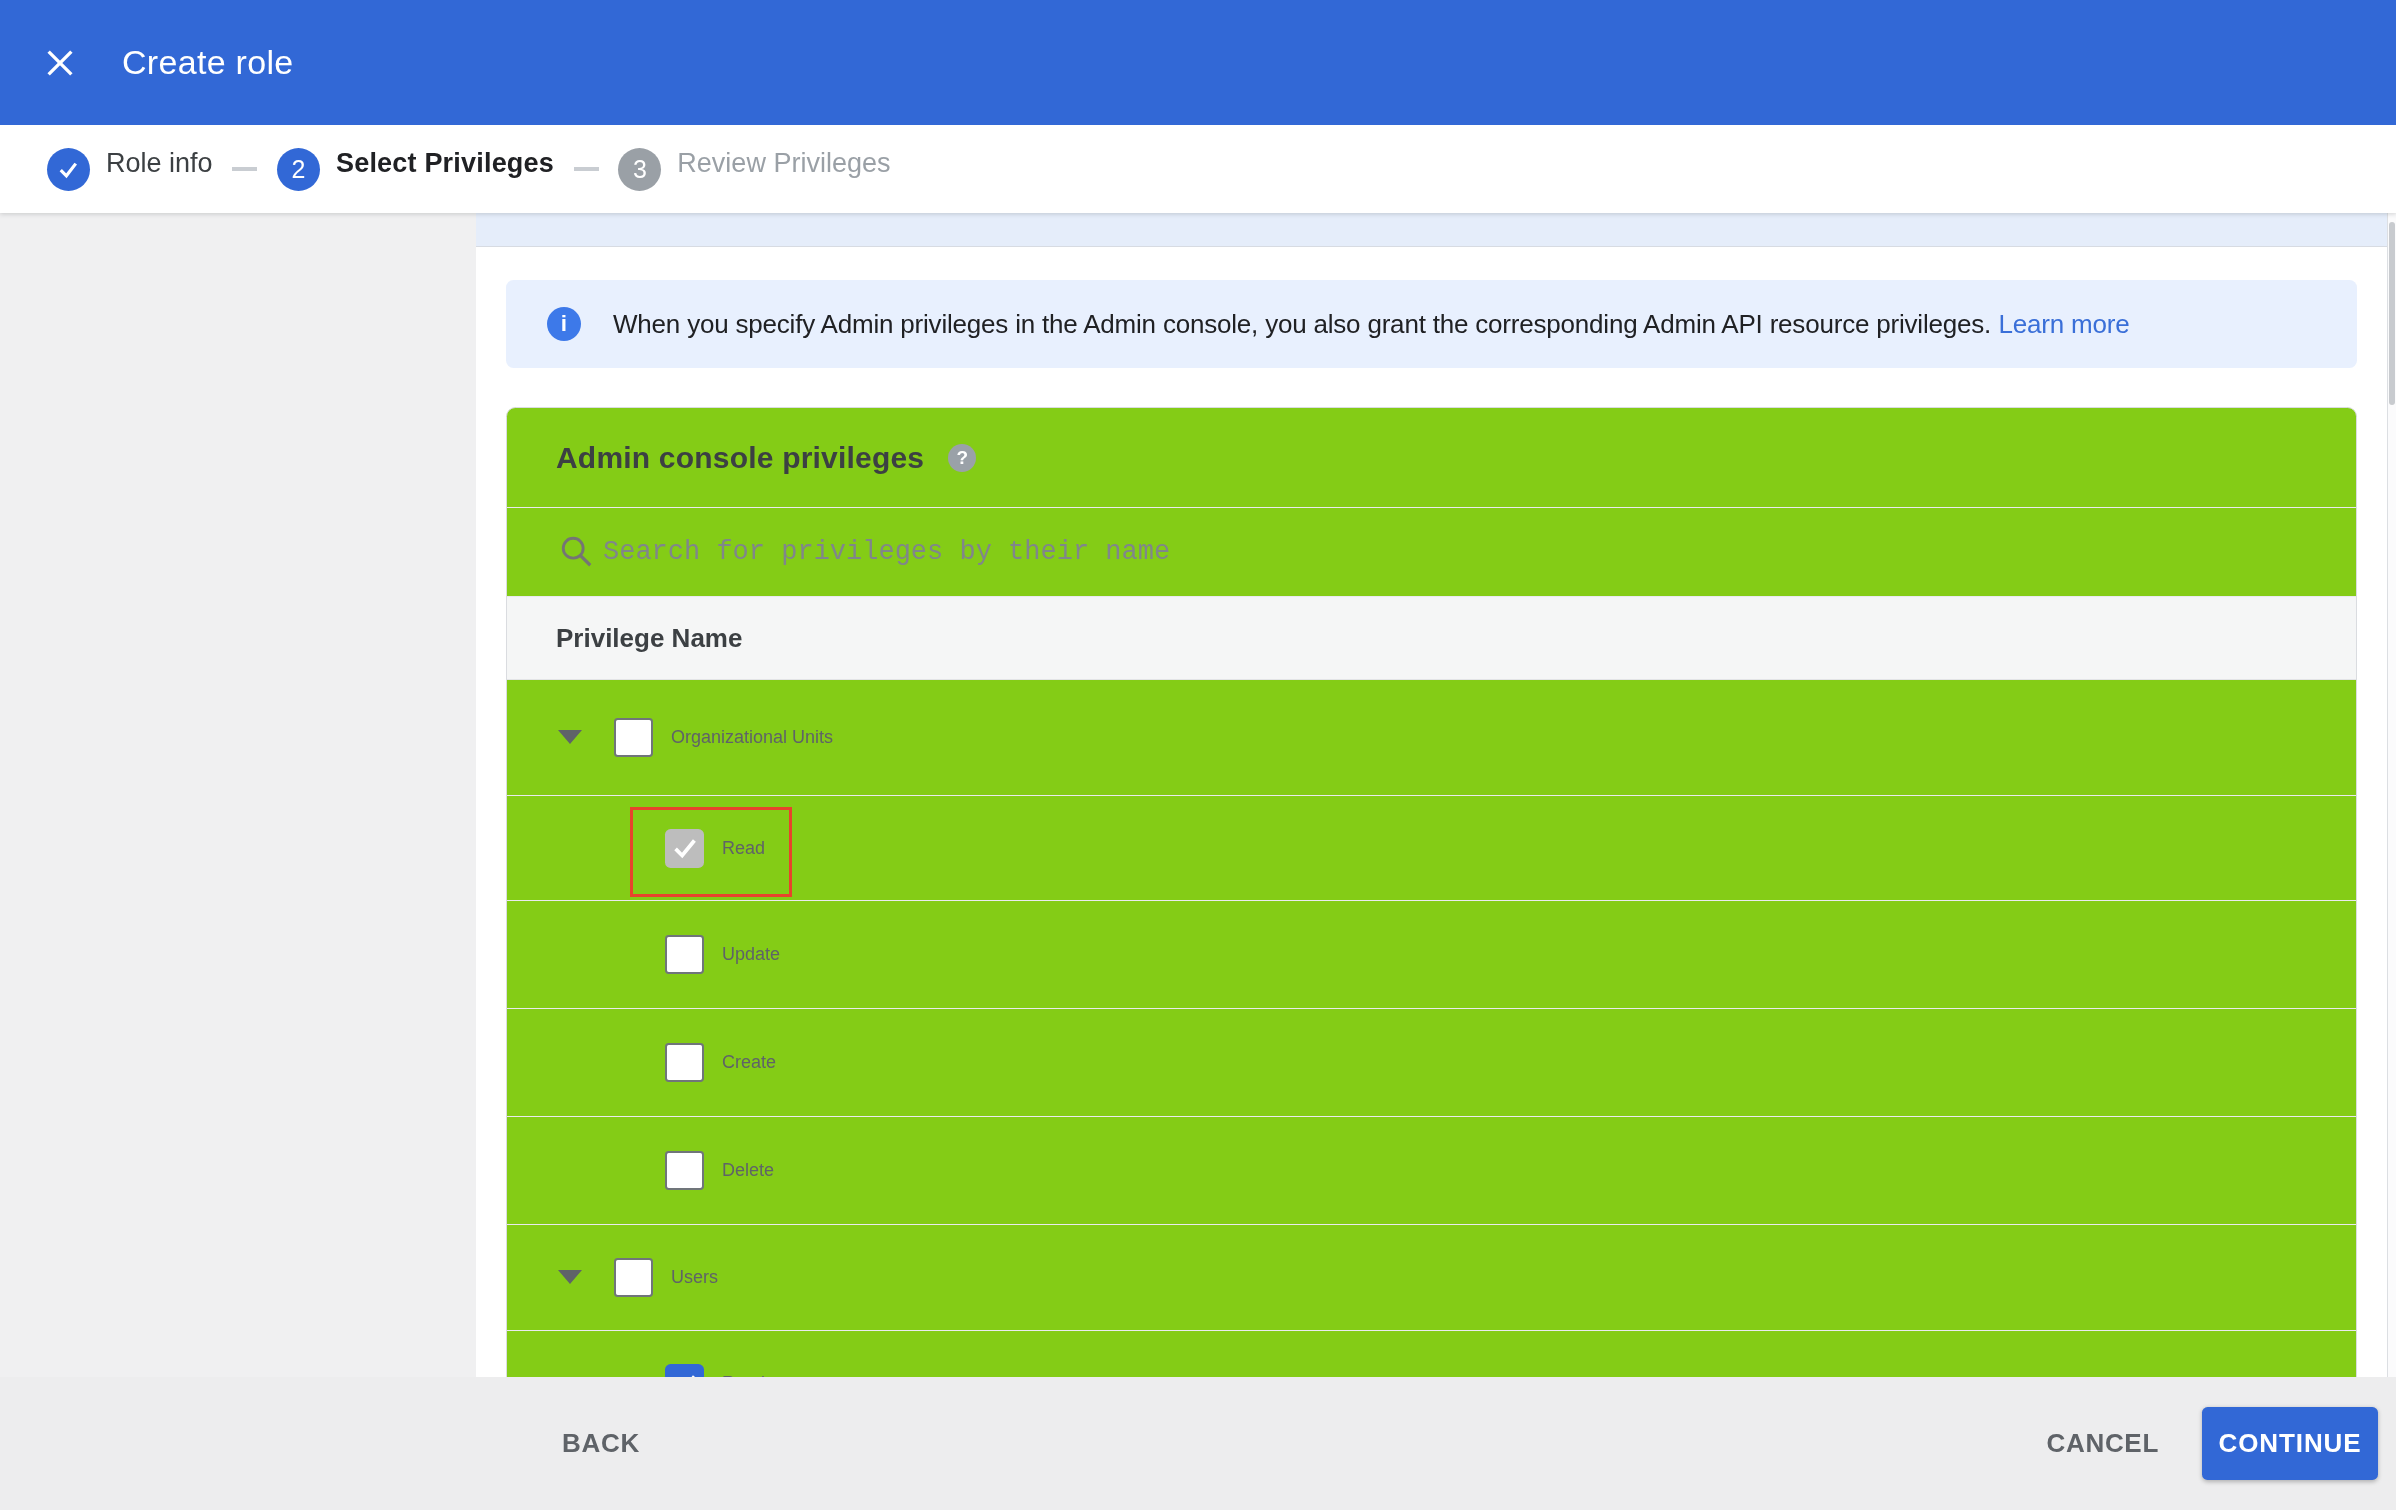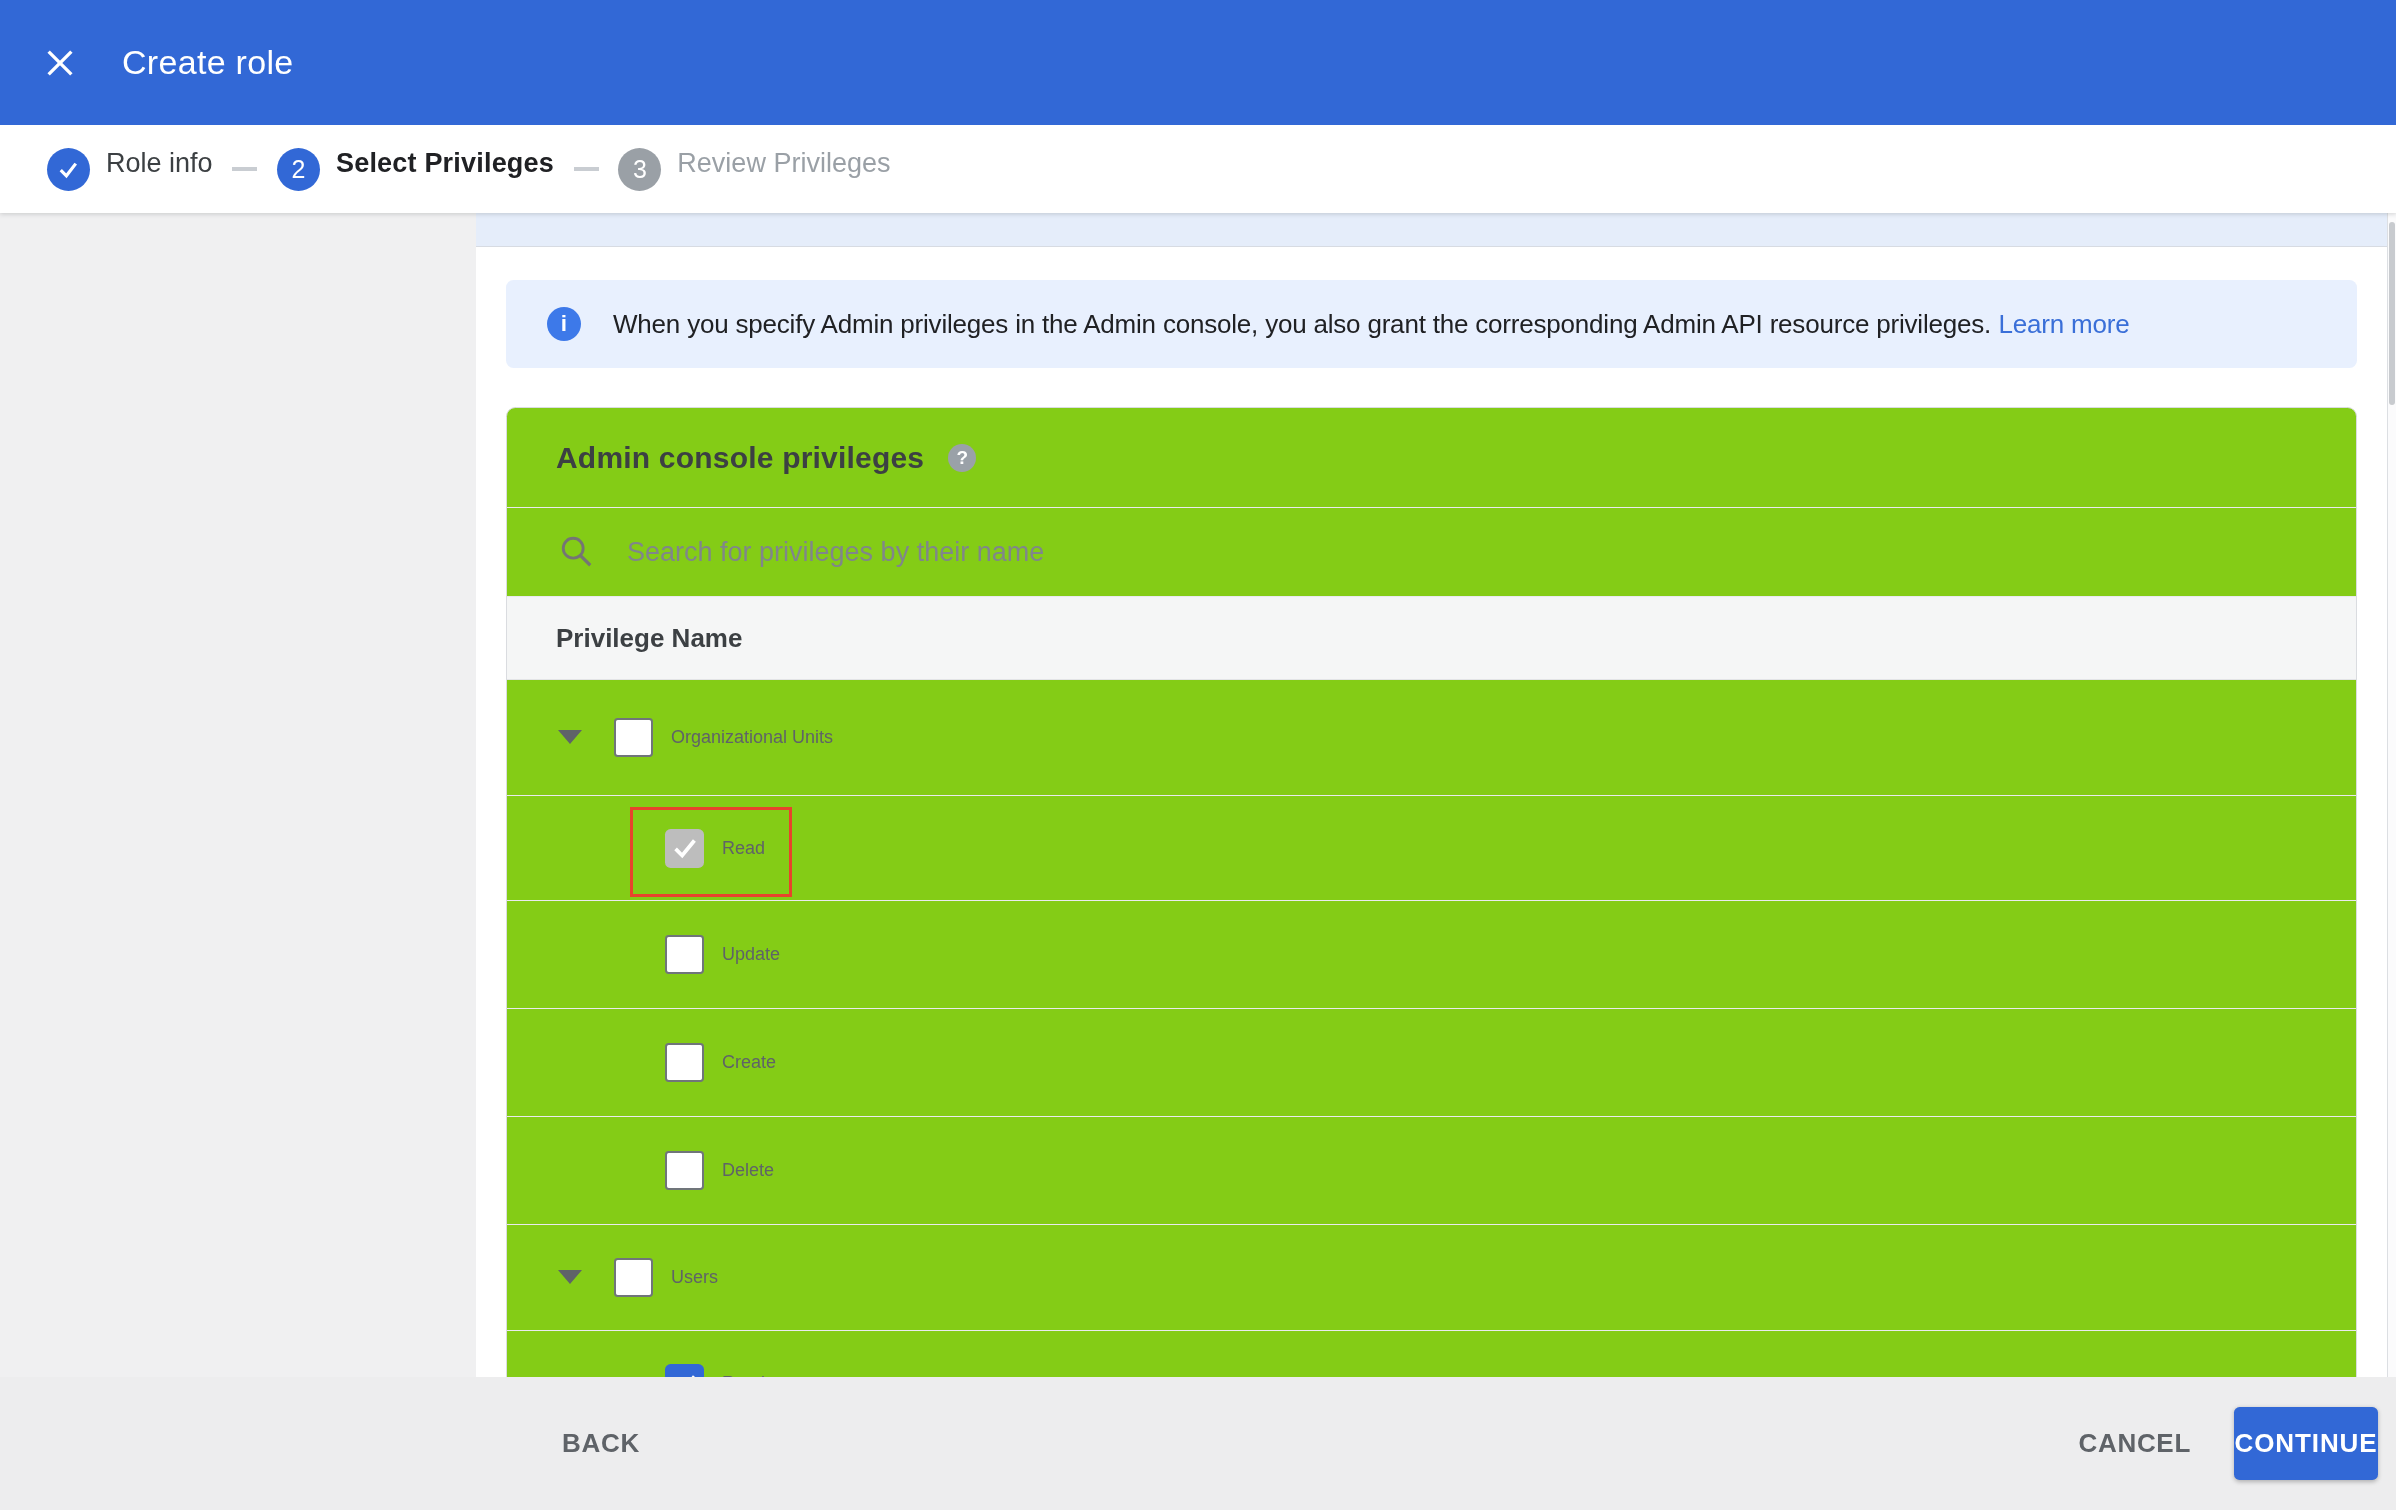--- a/index.html
+++ b/index.html
@@ -45,21 +45,21 @@
   .info-icon{width:34px;height:34px;border-radius:50%;background:var(--info-icon-blue);color:#fff;font-size:22.5px;font-weight:700;display:flex;align-items:center;justify-content:center;margin-left:41px;flex:none;}
   .banner-text{margin-left:32px;font-size:26px;color:var(--text-dark);letter-spacing:-0.2px;}
   .banner-link{color:var(--link-blue);text-decoration:none;margin-left:7.5px;cursor:pointer;}
 
   
   .card{position:absolute;left:30px;top:194px;width:1851px;height:971px;background:#84cc16;border:0.9px solid var(--card-border);border-radius:9.4px 9.4px 0 0;overflow:hidden;}
   .title-row{height:100px;border-bottom:0.9px solid var(--divider);display:flex;align-items:center;padding-left:49px;}
   .card-title{font-size:30px;font-weight:700;color:var(--text-medium);letter-spacing:0.2px;}
   .help-icon{width:28px;height:28px;border-radius:50%;background:#9aa1a8;color:#fff;font-size:19px;font-weight:700;display:flex;align-items:center;justify-content:center;margin-left:24px;cursor:pointer;}
   .search-row{height:89px;border-bottom:0.9px solid var(--divider);display:flex;align-items:center;padding-left:52px;}
-  .search-input{border:none;outline:none;margin-left:32px;font-size:27px;color:var(--text-medium);width:1405px;background:transparent;}
+  .search-input{border:none;outline:none;margin-left:8px;font-size:27px;color:var(--text-medium);width:1405px;background:transparent;font-family:Liberation Mono, monospace;}
   .search-input::placeholder{color:var(--placeholder-gray);opacity:1;}
   .thead{height:83px;background:var(--thead-bg);border-bottom:0.9px solid #e3e4e6;display:flex;align-items:center;padding-left:49px;font-size:26px;font-weight:700;color:var(--text-medium);}
 
   .row{position:relative;display:flex;align-items:center;border-bottom:0.9px solid var(--divider);}
   .r0{height:116px;} .r1{height:105px;} .r2{height:108px;} .r3{height:108px;}
   .r4{height:108px;} .r5{height:106px;} .r6{height:112px;border-bottom:none;align-items:flex-start;}
   .cut-wrap{display:flex;align-items:center;height:39px;margin-top:33px;}
   .expander{position:absolute;left:51px;top:50%;margin-top:-7.5px;width:0;height:0;border-left:12px solid transparent;border-right:12px solid transparent;border-top:14px solid var(--text-gray);cursor:pointer;}
   .cb{width:39px;height:39px;flex:none;cursor:pointer;}
   .cb.unchecked{background:#fff;border:2.8px solid var(--checkbox-border);border-radius:3.7px;}
@@ -69,21 +69,21 @@
   .cb.checked-blue{background:var(--accent-blue);border:none;border-radius:5.6px;display:flex;align-items:center;justify-content:center;}
   .row-label{margin-left:18px;font-size:18px;color:var(--text-gray);}
   .red-box{position:absolute;left:123px;top:399px;width:162px;height:90px;border:3.7px solid var(--highlight-red);z-index:3;pointer-events:none;}
 
   
   .footer{position:absolute;left:0;bottom:0;width:100%;height:133px;background:var(--footer-gray);display:flex;align-items:center;z-index:7;}
   .text-btn{background:none;border:none;font-size:26px;font-weight:700;color:var(--text-gray);letter-spacing:0.7px;cursor:pointer;}
   .back-btn{margin-left:562px;}
   .spacer{flex:1;}
   .cancel-btn{margin-right:43px;}
-  .primary-btn{width:144px;height:73px;margin-right:19px;background:var(--accent-blue);color:#fff;border:none;border-radius:5.6px;font-size:26px;font-weight:700;letter-spacing:0.9px;box-shadow:0 1.9px 4.7px rgba(0,0,0,.25);cursor:pointer;}
+  .primary-btn{width:176px;height:73px;margin-right:19px;background:var(--accent-blue);color:#fff;border:none;border-radius:5.6px;font-size:26px;font-weight:700;letter-spacing:0.9px;box-shadow:0 1.9px 4.7px rgba(0,0,0,.25);cursor:pointer;}
 </style>
 </head>
 <body>
 
 <div class="screen">
 
   <header class="appbar">
     <button class="close-btn">
       <svg width="36" height="36" viewBox="0 0 38 38">
         <line x1="7" y1="7" x2="31" y2="31" stroke="#fff" stroke-width="3.6"></line>

